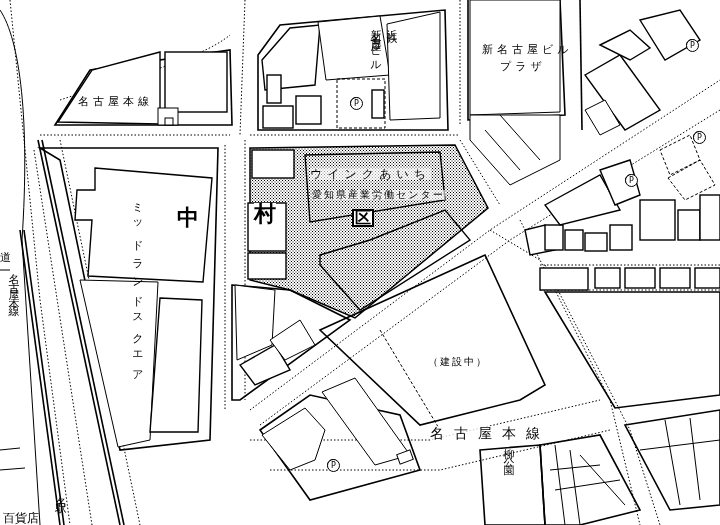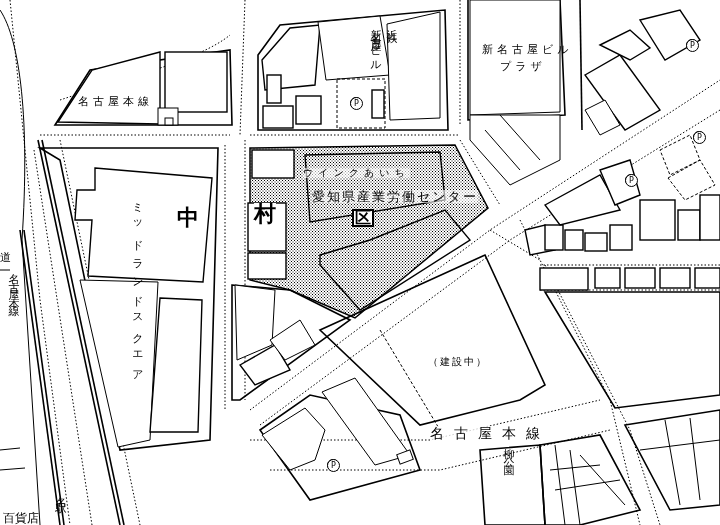--- a/index.html
+++ b/index.html
@@ -192,22 +192,22 @@
 <div class="lbl sm" style="left:500px;top:61px">プラザ</div>
 
 <div class="lbl sm v" style="left:132px;top:195px;letter-spacing:6px">ミッドランドスクエア</div>
 
 <div class="lbl" style="left:428px;top:357px;font-size:10px;letter-spacing:2px">（建設中）</div>
 
 <div class="lbl lg" style="left:177px;top:207px">中</div>
 <div class="lbl lg" style="left:254px;top:203px;background:#fff">村</div>
 <div class="ward" style="left:352px;top:209px">区</div>
 
-<div class="lbl" style="left:303px;top:168px;font-size:10px;letter-spacing:5px;background:rgba(255,255,255,0.6)">ウインクあいち</div>
-<div class="lbl" style="left:312px;top:190px;font-size:13px;letter-spacing:2px;background:rgba(255,255,255,0.6)">愛知県産業労働センター</div>
+<div class="lbl" style="left:310px;top:168px;font-size:12px;letter-spacing:5px;background:rgba(255,255,255,0.6)">ウインクあいち</div>
+<div class="lbl" style="left:312px;top:190px;font-size:10px;letter-spacing:2px;background:rgba(255,255,255,0.6)">愛知県産業労働センター</div>
 
 <div class="lbl md" style="left:430px;top:426px;background:rgba(255,255,255,0.8)">名古屋本線</div>
 
 <div class="lbl sm v" style="left:8px;top:265px;letter-spacing:8px">名古屋本線</div>
 <div class="lbl sm" style="left:0px;top:252px">道</div>
 
 <div class="lbl sm v" style="left:55px;top:488px;letter-spacing:6px">名駅</div>
 <div class="lbl" style="left:3px;top:512px;font-size:12px">百貨店</div>
 
 <div class="lbl sm v" style="left:503px;top:440px;letter-spacing:8px">柳公園</div>

